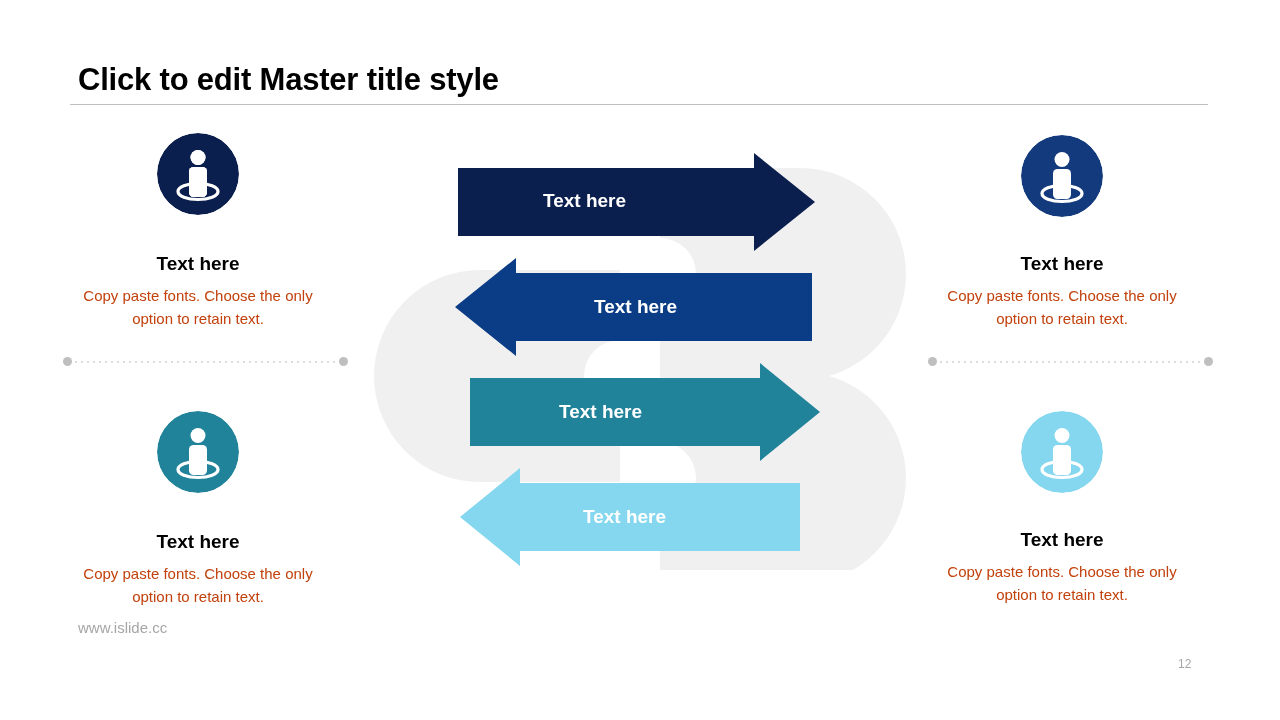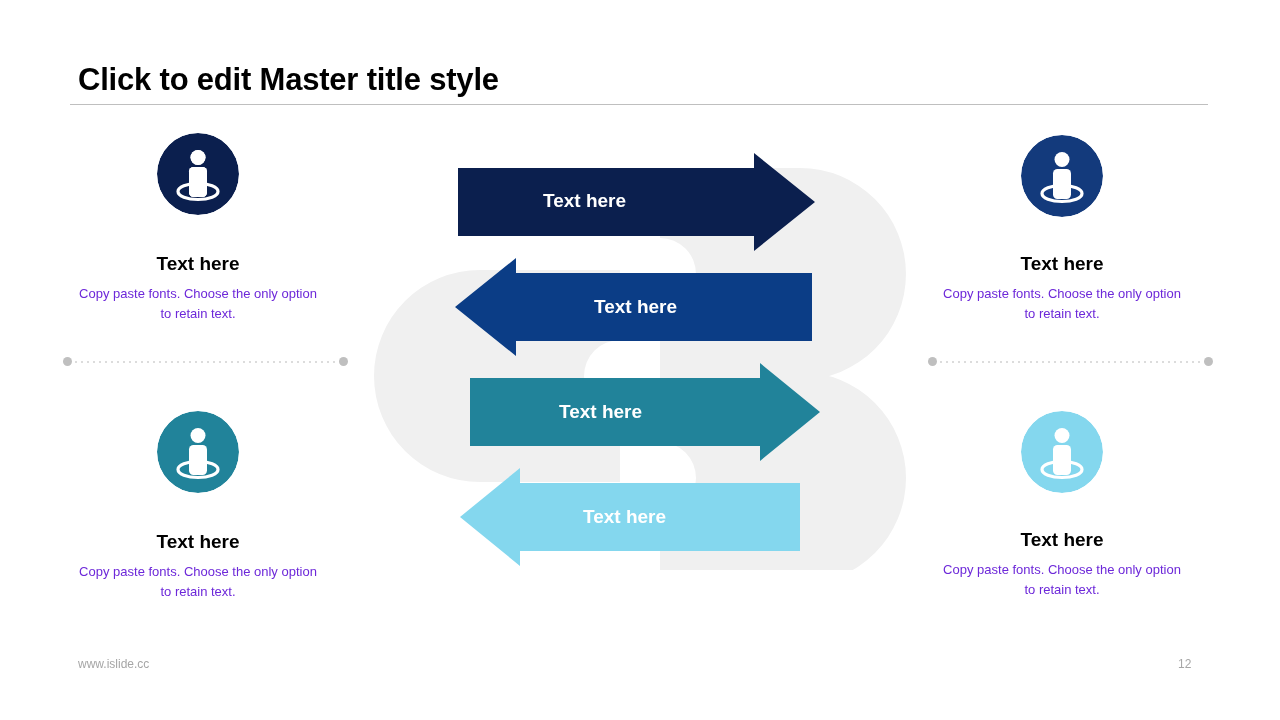--- a/index.html
+++ b/index.html
@@ -55,22 +55,22 @@
     margin: 0 auto;
     display: block;
   }
   .side-heading {
     font-size: 19px;
     font-weight: bold;
     color: #000000;
     margin-top: 38px;
   }
   .side-body {
-    font-size: 13px;
-    color: #6d28d9;
+    font-size: 15px;
+    color: #c2410c;
     line-height: 1.55;
     margin: 9px auto 0 auto;
     width: 238px;
   }
   .side-block.tr .side-heading,
   .side-block.br .side-heading { margin-top: 36px; }
 
   
   .divider {
     position: absolute;
@@ -117,22 +117,22 @@
   }
   .lbl1 { left: 543px; top: 190px; }
   .lbl2 { left: 594px; top: 296px; }
   .lbl3 { left: 559px; top: 401px; }
   .lbl4 { left: 583px; top: 506px; }
 
   
   .footer-url {
     position: absolute;
     left: 78px;
-    top: 657px;
-    font-size: 12px;
+    top: 619px;
+    font-size: 15px;
     color: #a6a6a6;
   }
   .footer-page {
     position: absolute;
     left: 1178px;
     top: 657px;
     font-size: 12px;
     color: #a6a6a6;
   }
 </style>

